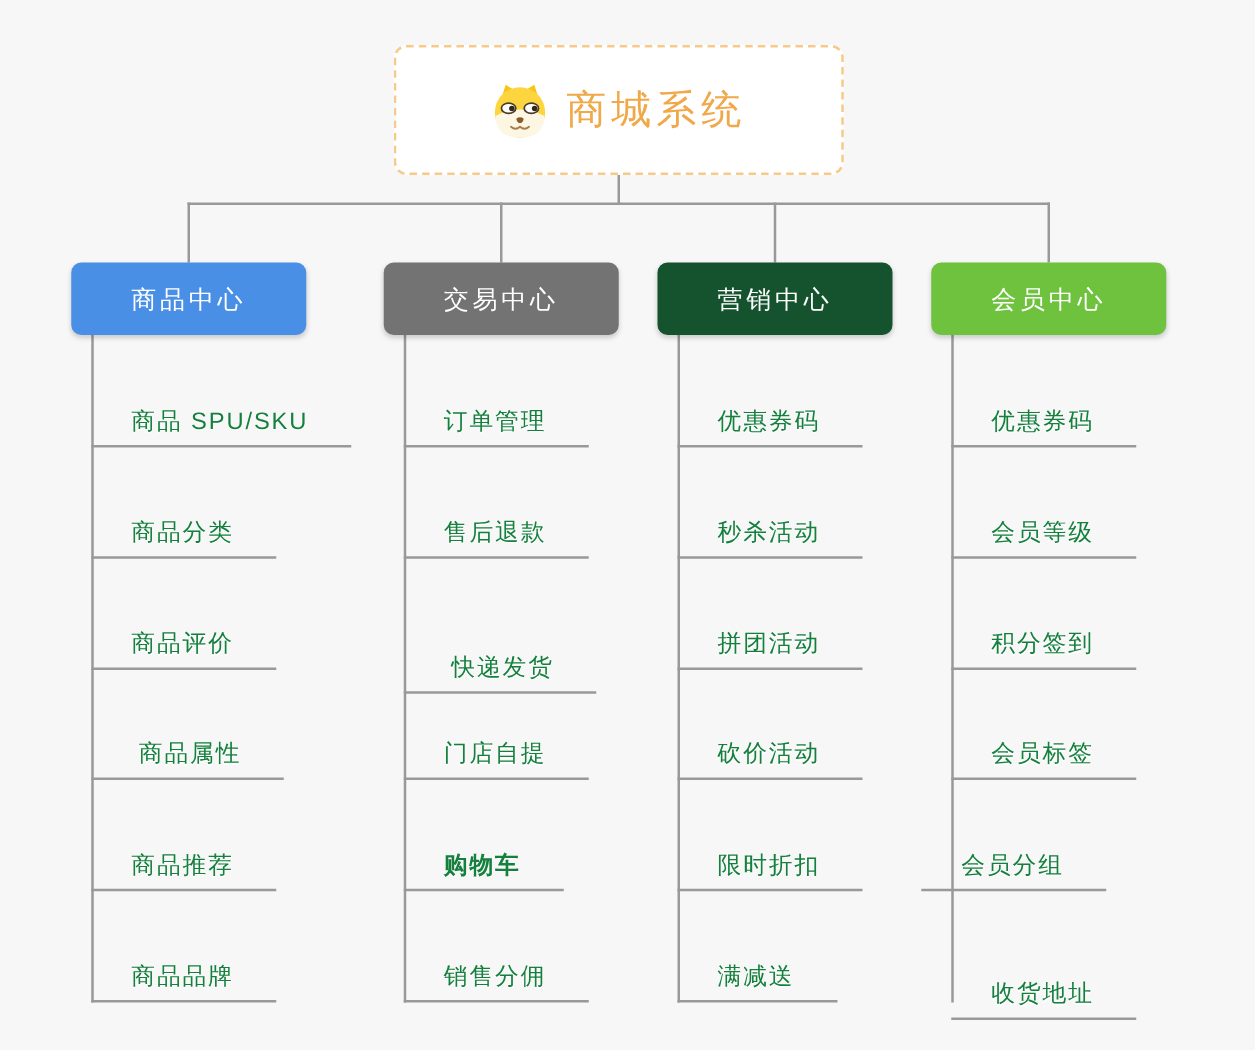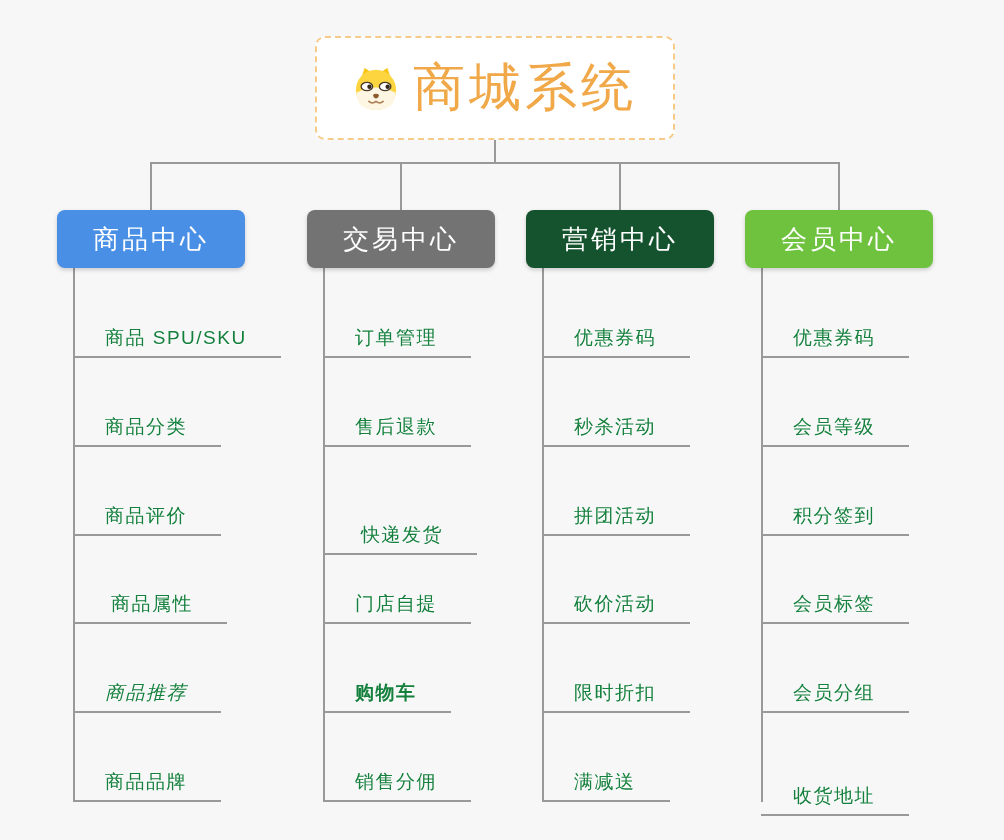--- a/index.html
+++ b/index.html
@@ -8,25 +8,25 @@
     background:#f7f7f8;
     font-family:"Liberation Sans", sans-serif;
   }
   .connector { position:absolute; background:#999999; }
   .root-node {
     position:absolute; left:315px; top:36px; width:360px; height:104px;
     box-sizing:border-box; background:#ffffff;
     border:2px dashed #f6cb8a; border-radius:10px;
     display:flex; align-items:center; justify-content:center; gap:14px;
   }
-  .root-title { font-size:52px; letter-spacing:4px; color:#f0a848; }
+  .root-title { font-size:32px; letter-spacing:4px; color:#f0a848; }
   .branch-node {
     position:absolute; width:188px; height:58px; border-radius:8px;
     display:flex; align-items:center; justify-content:center;
-    color:#ffffff; font-size:26px; letter-spacing:3px;
+    color:#ffffff; font-size:20px; letter-spacing:3px;
     box-shadow:0 2px 4px rgba(0,0,0,0.18);
   }
   .child-item {
     position:absolute; white-space:nowrap;
     border-bottom:2px solid #999999;
     padding:0 34px 5px 32px;
     font-size:19px; line-height:26px; letter-spacing:1.5px;
     color:#15803d; text-shadow:0 1px 0 #ffffff;
     cursor:default;
   }
@@ -64,23 +64,23 @@
       <div class="connector" style="left: 542px; top: 268px; width: 2px; height: 534px; background: rgb(153, 153, 153);"></div>
       <div class="connector" style="left: 838px; top: 162px; width: 2px; height: 48px; background: rgb(153, 153, 153);"></div>
       <div class="connector" style="left: 761px; top: 268px; width: 2px; height: 534px; background: rgb(153, 153, 153);"></div>
     </div>
   <div id="branch-layer">
       <div class="branch-node" style="left: 57px; top: 210px; background: rgb(74, 143, 230);">
         <span>商品中心</span>
       </div>
       <div class="child-item" style="left: 73px; top: 325px;">商品 SPU/SKU</div>
       <div class="child-item" style="left: 73px; top: 413.8px;">商品分类</div>
-      <div class="child-item" style="left: 73px; top: 502.6px;">商品评价</div>
+      <div class="child-item" style="left: 73px; top: 502.6px; font-family: Liberation Mono, monospace;">商品评价</div>
       <div class="child-item" style="left: 73px; top: 591.4px; padding-left: 38px;">商品属性</div>
-      <div class="child-item" style="left: 73px; top: 680.2px; font-style: italic;">商品推荐</div>
+      <div class="child-item" style="left: 73px; top: 680.2px;">商品推荐</div>
       <div class="child-item" style="left: 73px; top: 769px;">商品品牌</div>
       <div class="branch-node" style="left: 307px; top: 210px; background: #737373;">
         <span>交易中心</span>
       </div>
       <div class="child-item" style="left: 323px; top: 325px;">订单管理</div>
       <div class="child-item" style="left: 323px; top: 413.8px;">售后退款</div>
       <div class="child-item" style="left: 323px; top: 522px; padding-left: 38px;">快递发货</div>
       <div class="child-item" style="left: 323px; top: 591.4px;">门店自提</div>
       <div class="child-item" style="left: 323px; top: 680.2px; font-weight: bold;">购物车</div>
       <div class="child-item" style="left: 323px; top: 769px;">销售分佣</div>
@@ -93,17 +93,17 @@
       <div class="child-item" style="left: 542px; top: 591.4px;">砍价活动</div>
       <div class="child-item" style="left: 542px; top: 680.2px;">限时折扣</div>
       <div class="child-item" style="left: 542px; top: 769px;">满减送</div>
       <div class="branch-node" style="left: 745px; top: 210px; background: rgb(110, 194, 62);">
         <span>会员中心</span>
       </div>
       <div class="child-item" style="left: 761px; top: 325px;">优惠券码</div>
       <div class="child-item" style="left: 761px; top: 413.8px;">会员等级</div>
       <div class="child-item" style="left: 761px; top: 502.6px;">积分签到</div>
       <div class="child-item" style="left: 761px; top: 591.4px;">会员标签</div>
-      <div class="child-item" style="left: 761px; top: 680.2px;">会员分组</div>
+      <div class="child-item" style="left: 737px; top: 680.2px;">会员分组</div>
       <div class="child-item" style="left: 761px; top: 783px;">收货地址</div>
     </div>
 
 </div>
 
 </body></html>

